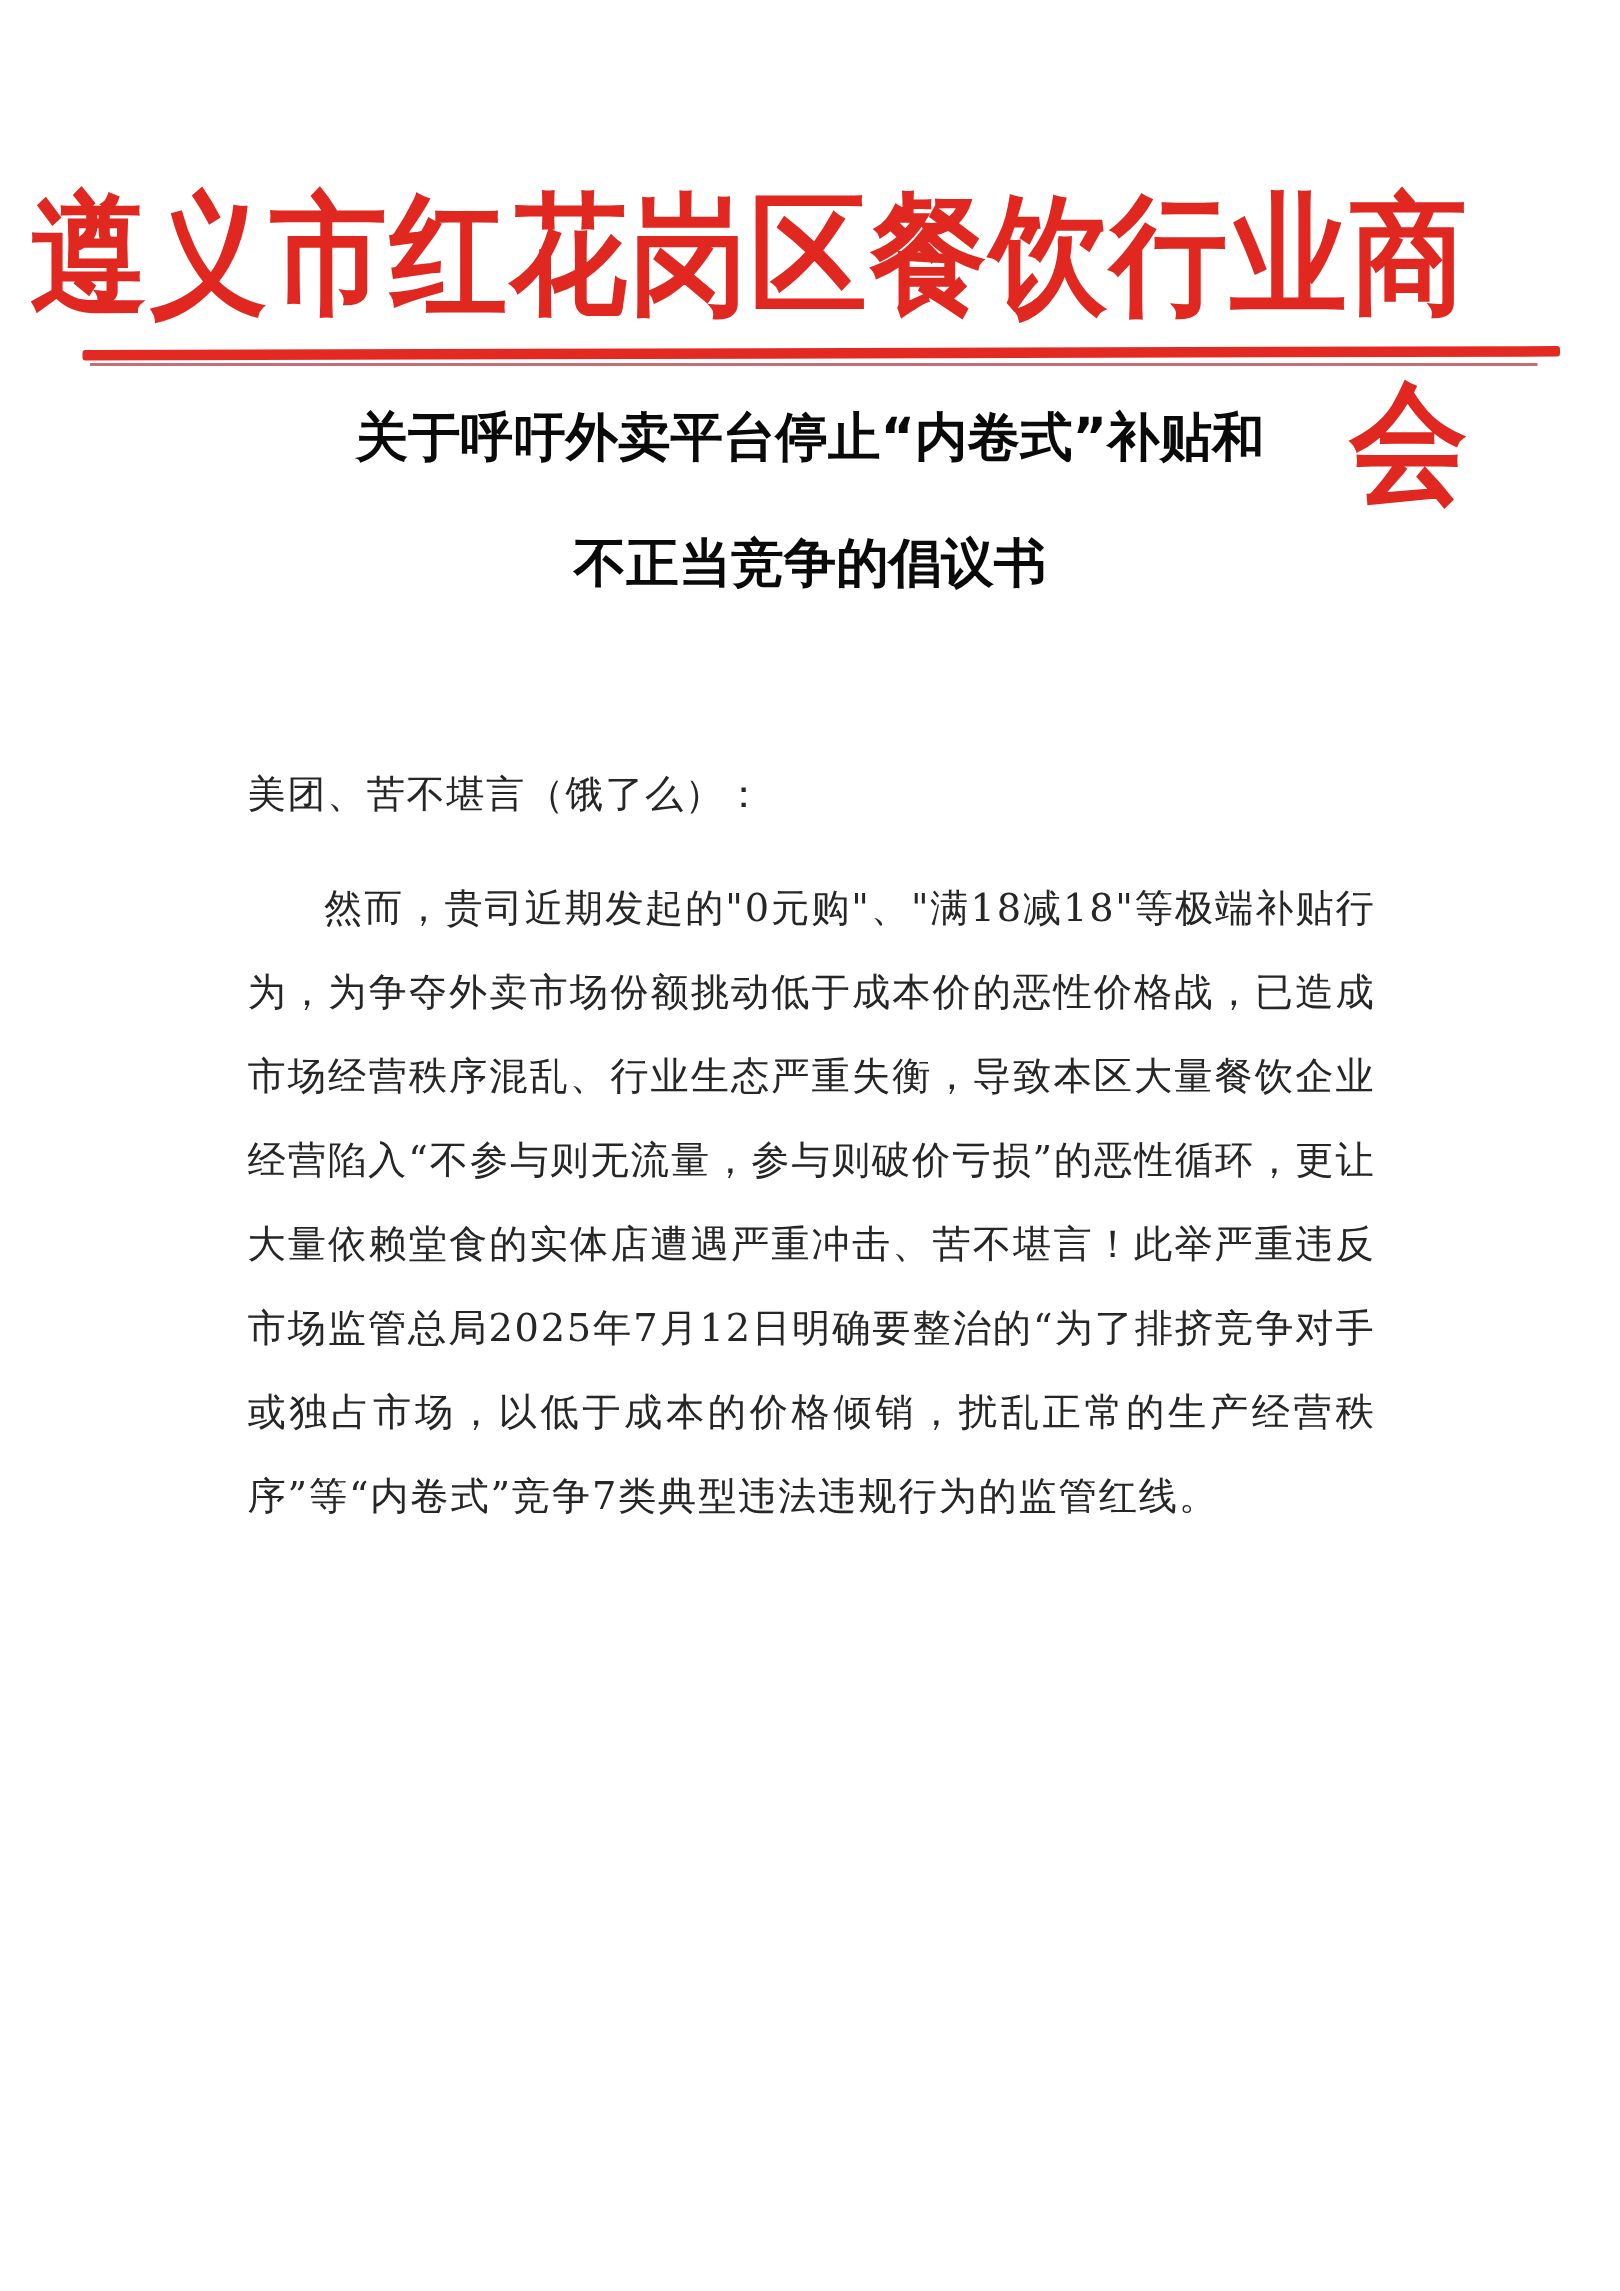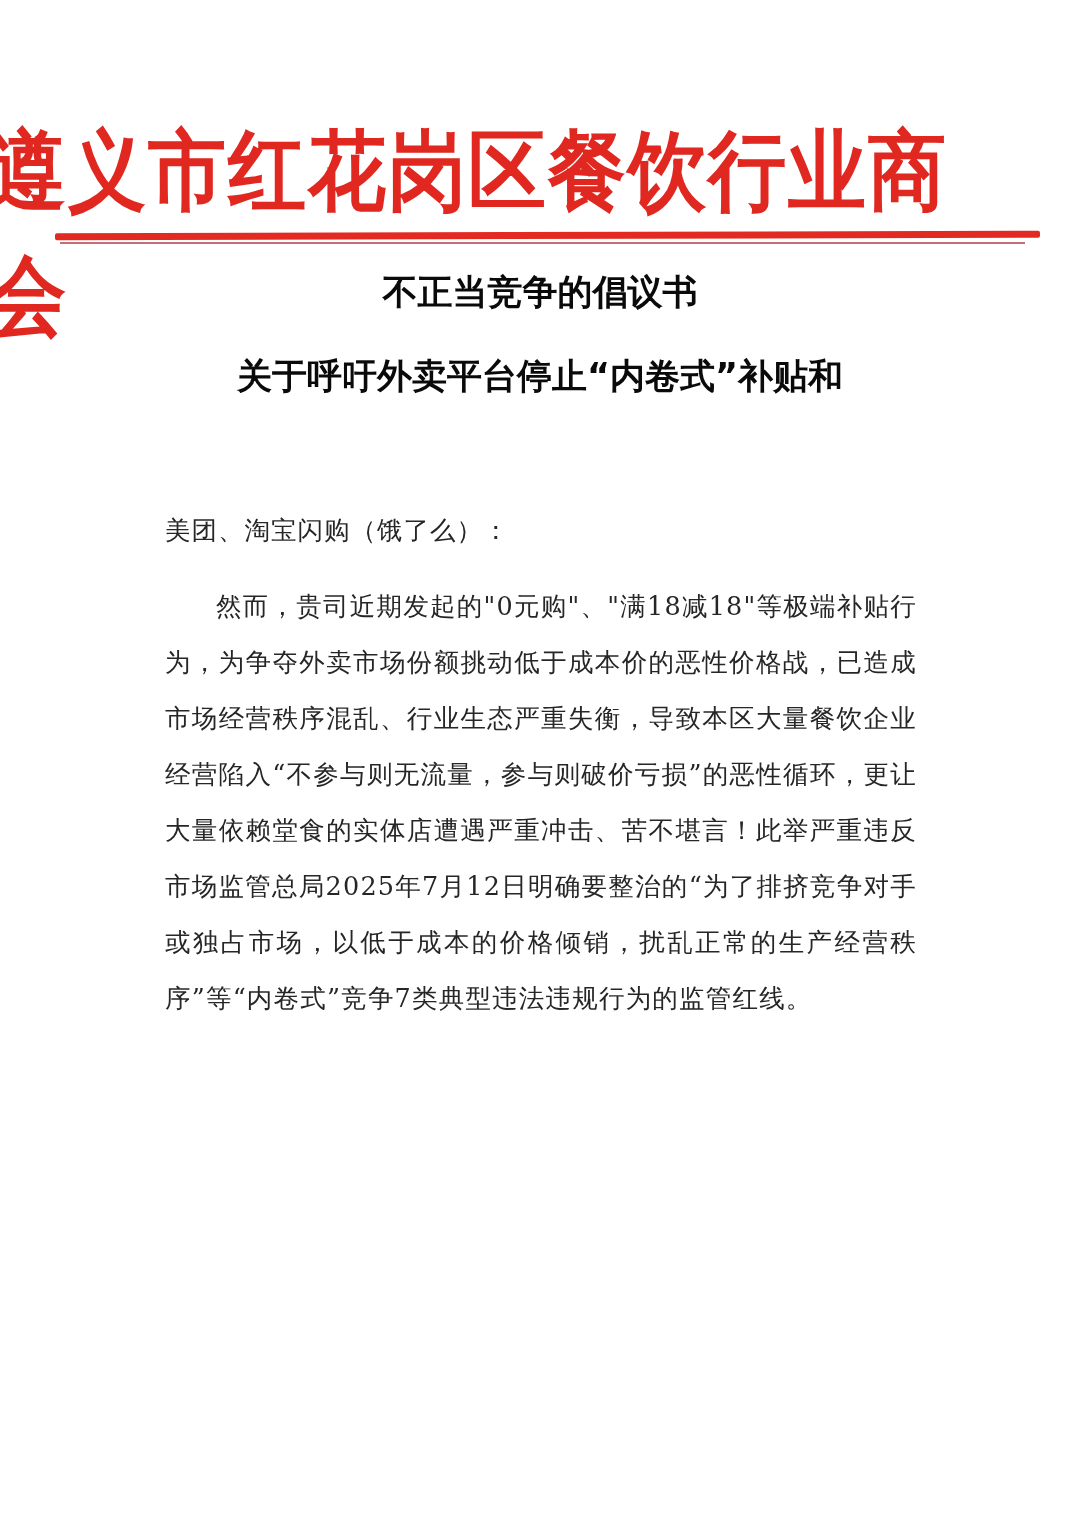--- a/index.html
+++ b/index.html
@@ -13,21 +13,21 @@
       position: relative;
       overflow: hidden;
       font-family: "DejaVu Serif", "Liberation Serif", serif;
       color: #1a1a1a;
     }
     .letterhead {
       position: absolute;
       left: 0;
       top: 108px;
       width: 980px;
-      text-align: left;
+      text-align: right;
     }
     .org-name {
       display: inline-block;
       font-family: "DejaVu Serif", serif;
       font-size: 78px;
       line-height: 112px;
       color: #e02820;
       letter-spacing: 2px;
       font-weight: bold;
       transform: scaleY(1.12);
@@ -109,20 +109,20 @@
 <div class="letterhead">
   <span class="org-name">遵义市红花岗区餐饮行业商会</span>
 </div>
 
 <div class="rule-wrap">
   <div class="rule-thick"></div>
   <div class="rule-thin"></div>
 </div>
 
 <div class="doc-title">
+  <span class="line">关于呼吁外卖平台停止“内卷式”补贴和</span>
   <span class="line line2">不正当竞争的倡议书</span>
-  <span class="line">关于呼吁外卖平台停止“内卷式”补贴和</span>
 </div>
 
 <div class="body">
-  <div class="salutation">美团、淘宝闪购（饿了么）：</div>
+  <div class="salutation">美团、苦不堪言（饿了么）：</div>
   <p class="para">然而，贵司近期发起的"0元购"、"满18减18"等极端补贴行为，为争夺外卖市场份额挑动低于成本价的恶性价格战，已造成市场经营秩序混乱、行业生态严重失衡，导致本区大量餐饮企业经营陷入“不参与则无流量，参与则破价亏损”的恶性循环，更让大量依赖堂食的实体店遭遇严重冲击、苦不堪言！此举严重违反市场监管总局2025年7月12日明确要整治的“为了排挤竞争对手或独占市场，以低于成本的价格倾销，扰乱正常的生产经营秩序”等“内卷式”竞争7类典型违法违规行为的监管红线。</p>
 </div>
 
 </body></html>

